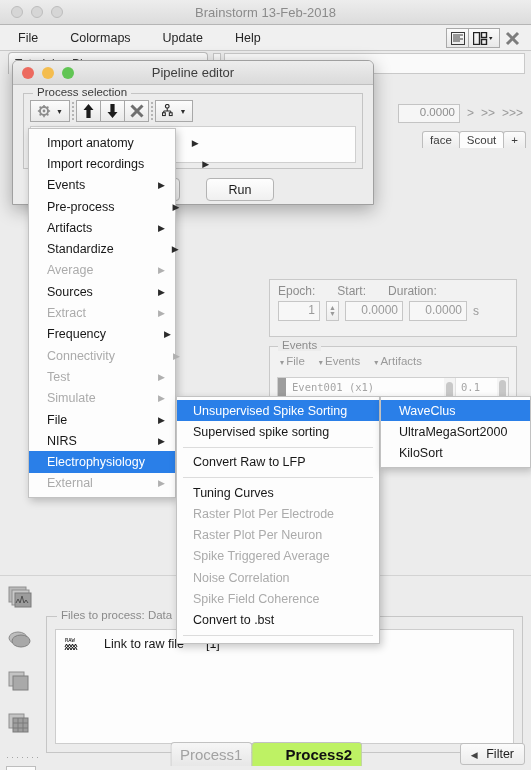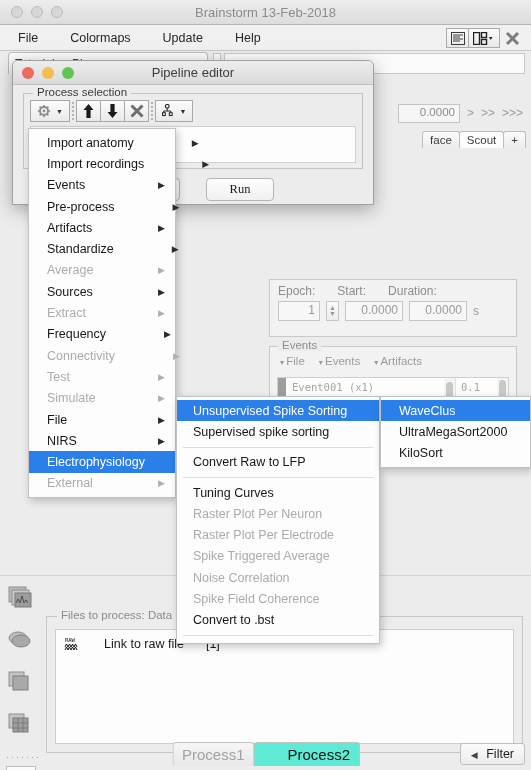--- a/index.html
+++ b/index.html
@@ -158,21 +158,21 @@
                background:#fdfdfd; border:1px solid #cdcdcd; padding:6px 8px; }
   .filerow { display:flex; align-items:center; gap:22px; font-size:12.5px; color:#171717; }
   .rawicon { width:18px; height:16px; position:relative; flex:none; }
 
   .bottombar { position:absolute; left:0; right:0; bottom:4px; height:24px; }
   .proctabs { position:absolute; left:50%; transform:translateX(-50%); bottom:0;
               display:flex; align-items:flex-end; }
   .ptab { padding:3px 9px; font-size:15px; border:1px solid #c2c2c2;
           border-bottom:none; border-radius:4px 4px 0 0;
           background:linear-gradient(#f6f6f6,#e7e7e7); color:#a2a2a2; margin-right:-1px; }
-  .ptab.sel { background:#5eead4; color:#111; font-weight:normal;padding-left:33px; }
+  .ptab.sel { background:#bef264; color:#111; font-weight:bold;padding-left:33px; }
   .filterbtn { position:absolute; right:6px; bottom:1px; padding:3px 10px;
                border:1px solid #bfbfbf; border-radius:3px;
                background:linear-gradient(#fbfbfb,#ececec);
                font-size:12.5px; color:#222; }
 
   
   #pipeline-dialog {
     position:absolute; left:12px; top:60px; width:362px; height:145px;
     background:#ececec; border:1px solid #a0a0a0; border-radius:6px 6px 0 0;
     box-shadow:0 5px 18px rgba(0,0,0,.30);
@@ -200,21 +200,21 @@
   .pbtn.gear { width:40px; }
   .pbtn.arrow { width:25px; }
   .pbtn.tree { width:38px; }
   .dotsep { width:7px; height:20px; display:flex; flex-direction:column;
             justify-content:space-around; align-items:center; }
   .dotsep i { width:2px; height:2px; background:#b4b4b4; display:block; }
   .proc-listarea {
     position:absolute; left:6px; right:6px; top:32px; bottom:5px;
     background:#fdfdfd; border:1px solid #cfcfcf;
   }
-  .dlg-buttons { display:flex; justify-content:center; gap:26px; margin-top:9px;font-family:Liberation Serif, serif; }
+  .dlg-buttons { display:flex; justify-content:center; gap:26px; margin-top:9px; }
   .dbtn { width:68px; height:23px; border:1px solid #b4b4b4; border-radius:4px;
           background:linear-gradient(#fefefe,#f0f0f0);
           display:flex; align-items:center; justify-content:center;
           font-size:12.5px; color:#1b1b1b; }
 
   
   .menu {
     position:absolute; background:#fdfdfd; border:1px solid #c2c2c2;
     box-shadow:2px 3px 8px rgba(0,0,0,.22); padding:3px 0; z-index:50;
   }
@@ -581,24 +581,24 @@
     </div>
     <div class="msep"></div>
     <div class="mi">
       <span>Convert Raw to LFP</span>
     </div>
     <div class="msep"></div>
     <div class="mi">
       <span>Tuning Curves</span>
     </div>
     <div class="mi dim">
+      <span>Raster Plot Per Electrode</span>
+    </div>
+    <div class="mi dim">
       <span>Raster Plot Per Neuron</span>
-    </div>
-    <div class="mi dim">
-      <span>Raster Plot Per Electrode</span>
     </div>
     <div class="mi dim">
       <span>Spike Triggered Average</span>
     </div>
     <div class="mi dim">
       <span>Noise Correlation</span>
     </div>
     <div class="mi dim">
       <span>Spike Field Coherence</span>
     </div>

